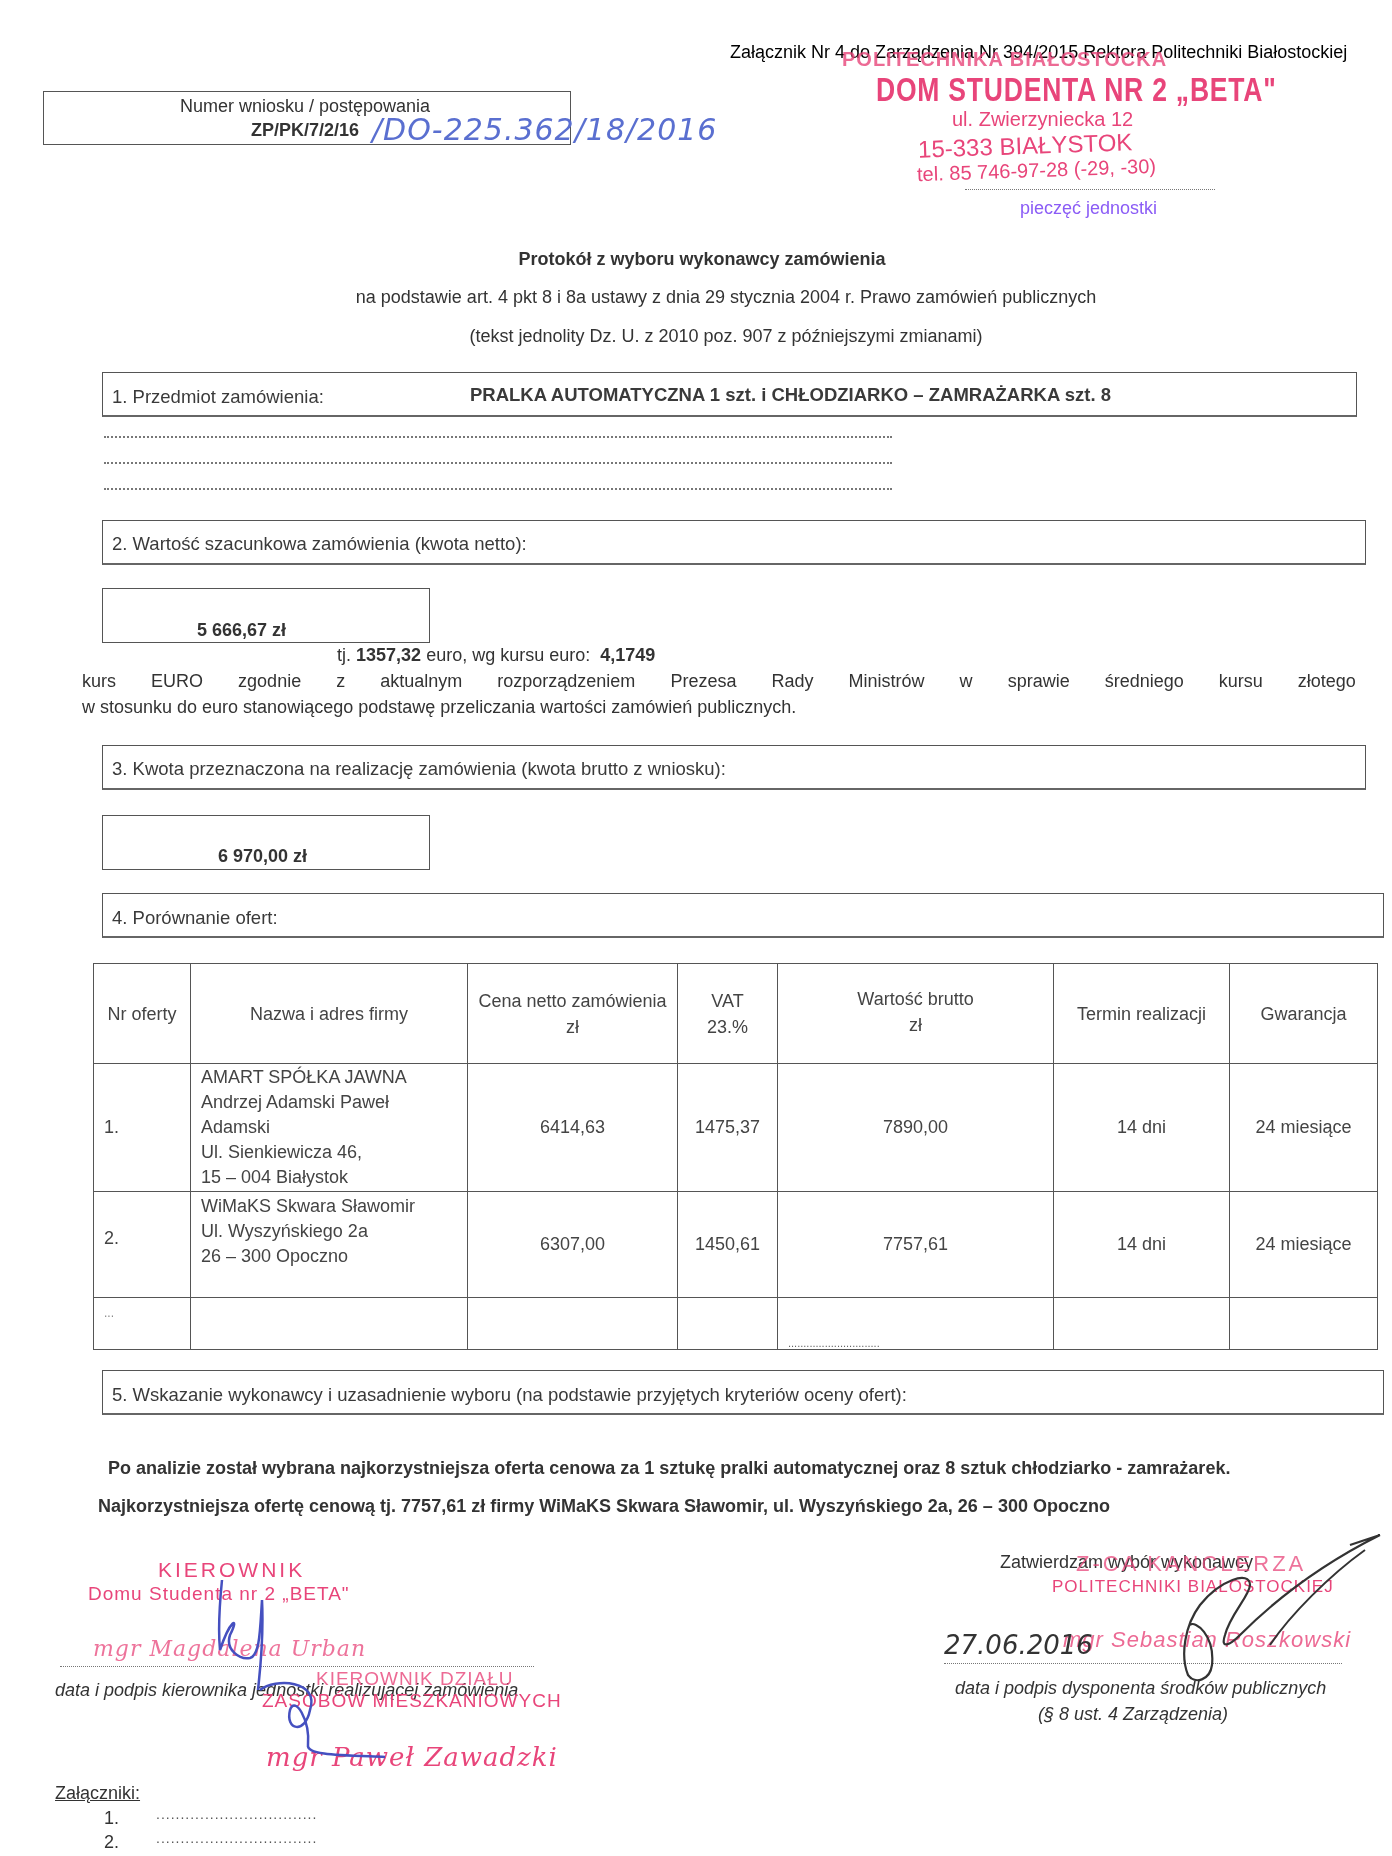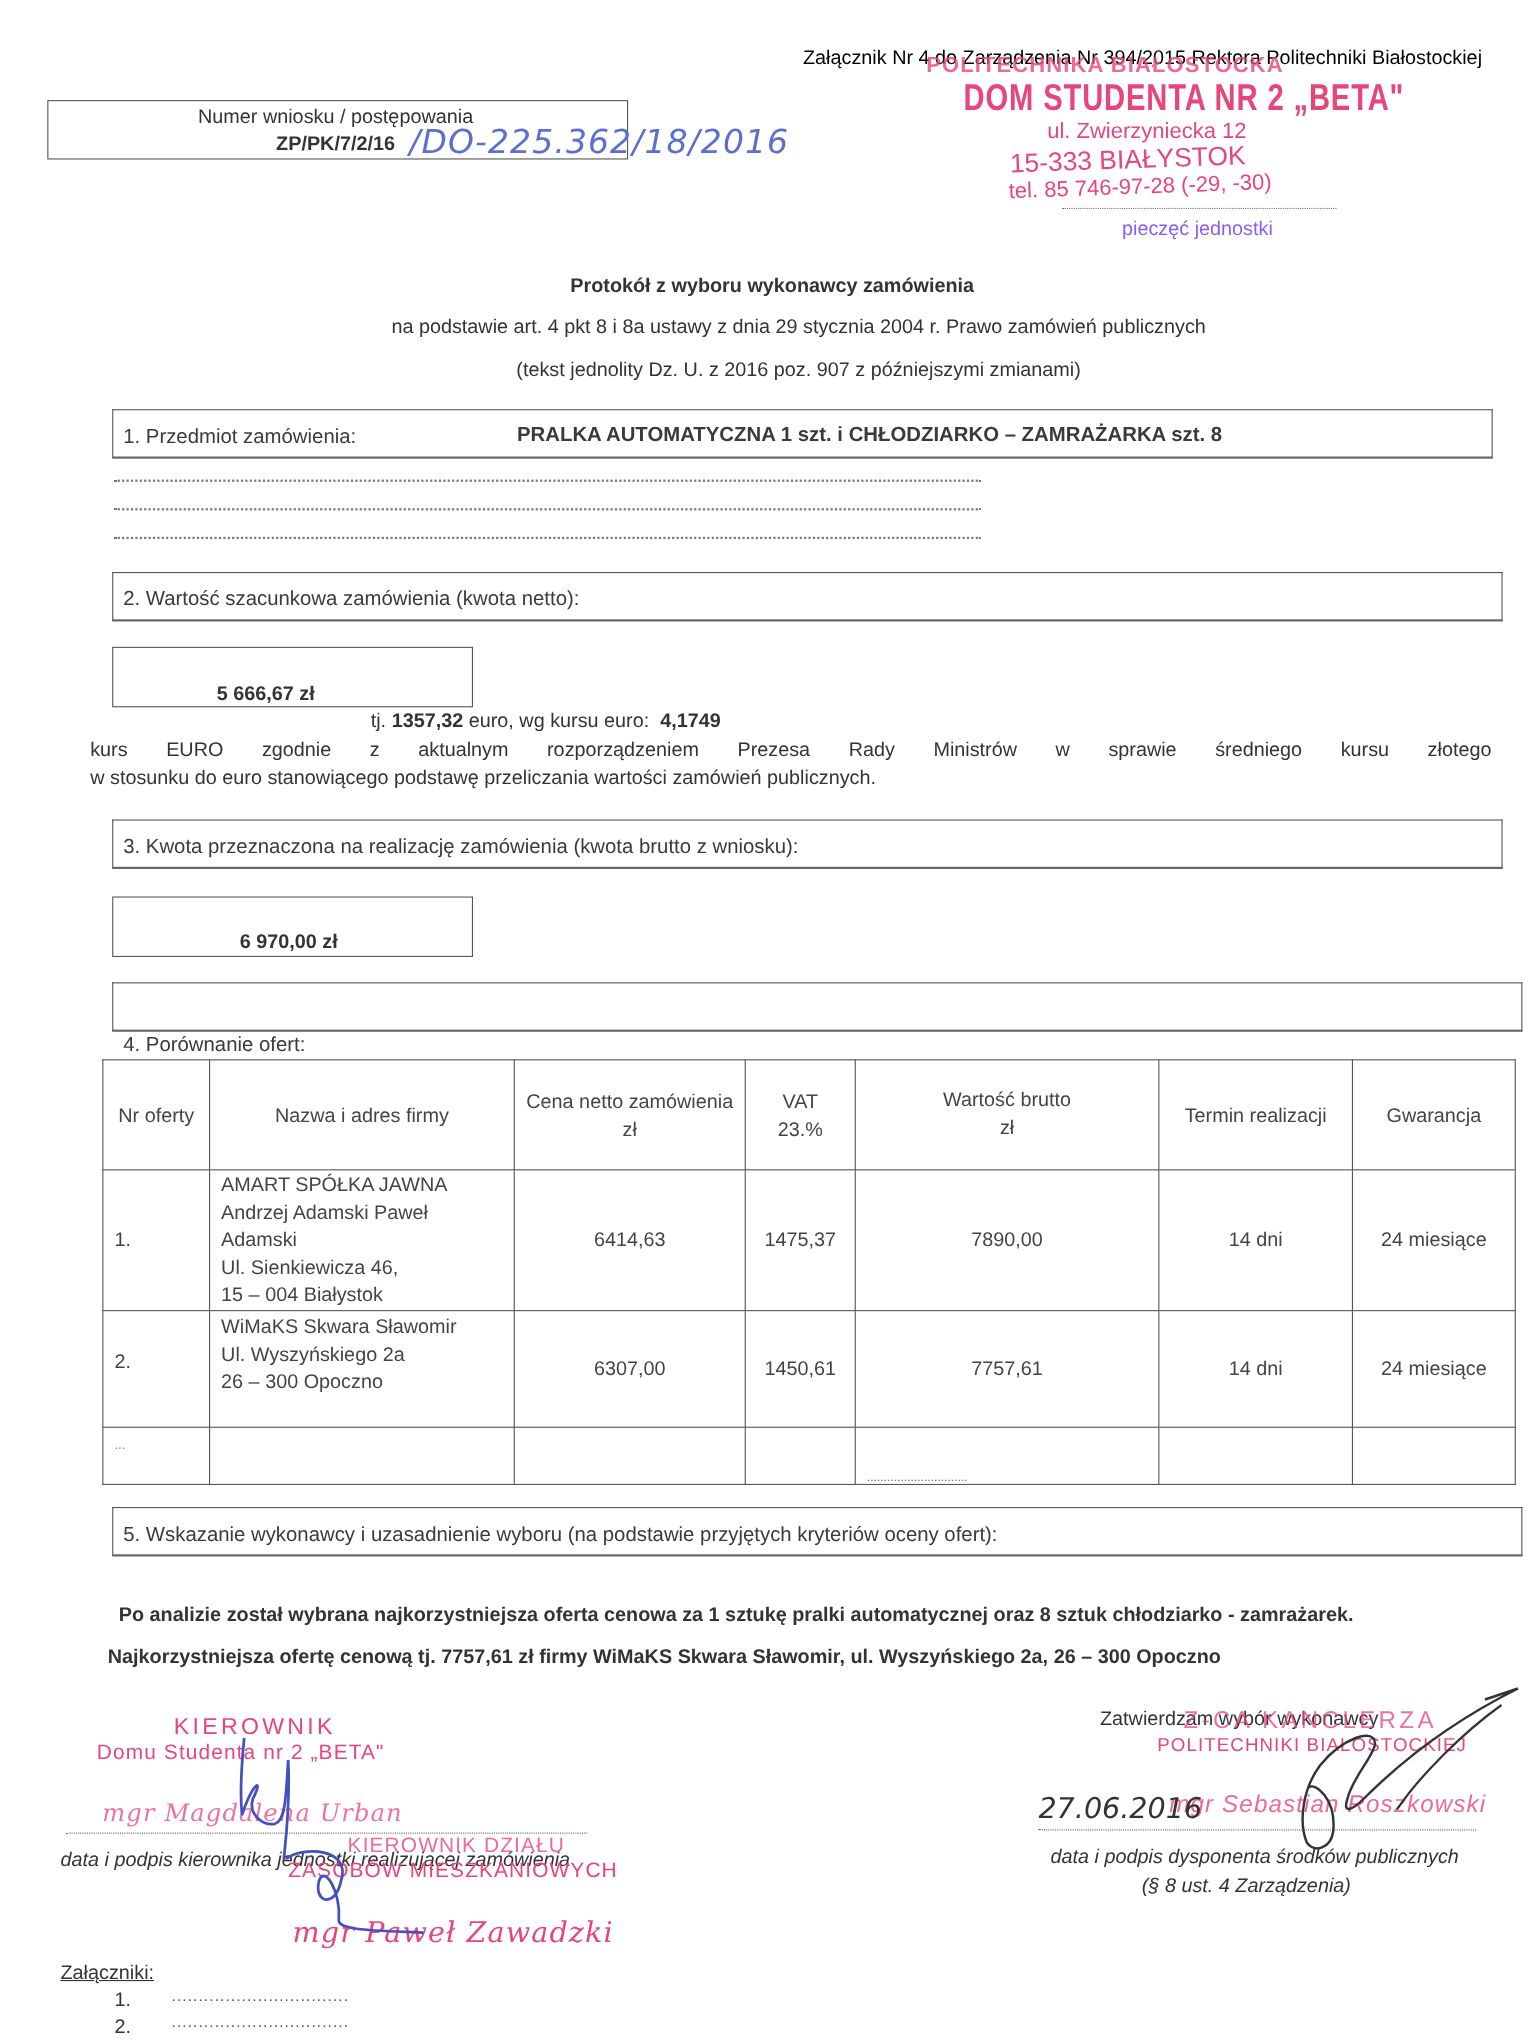--- a/index.html
+++ b/index.html
@@ -34,21 +34,21 @@
 <div class="dots" style="left:965px; top:189px; width:250px; border-bottom-width:1.5px;"></div>
 <div class="abs" style="left:1020px; top:198px; font-size:18px; color:#8b5cf6;">pieczęć jednostki</div>
 
 <div class="box" style="left:43px; top:91px; width:528px; height:54px;"></div>
 <div class="abs" style="left:180px; top:96px; font-size:18px; color:#333;">Numer wniosku / postępowania</div>
 <div class="abs" style="left:251px; top:120px; font-size:18px; font-weight:bold; color:#333;">ZP/PK/7/2/16</div>
 <div class="hand" style="left:372px; top:112px; font-size:30px; letter-spacing:1px; color:#5a6fd0;">/DO-225.362/18/2016</div>
 
 <div class="abs" style="left:0; width:1344px; top:249px; text-align:center; font-size:18px; font-weight:bold; color:#333; padding-left:60px; box-sizing:border-box;">Protokół z wyboru wykonawcy zamówienia</div>
 <div class="abs" style="left:0; width:1392px; top:287px; text-align:center; font-size:18px; color:#333; padding-left:60px; box-sizing:border-box;">na podstawie art. 4 pkt 8 i 8a ustawy z dnia 29 stycznia 2004 r. Prawo zamówień publicznych</div>
-<div class="abs" style="left:0; width:1392px; top:326px; text-align:center; font-size:18px; color:#333; padding-left:60px; box-sizing:border-box;">(tekst jednolity Dz. U. z 2016 poz. 907 z późniejszymi zmianami)</div>
+<div class="abs" style="left:0; width:1392px; top:326px; text-align:center; font-size:18px; color:#333; padding-left:60px; box-sizing:border-box;">(tekst jednolity Dz. U. z 2010 poz. 907 z późniejszymi zmianami)</div>
 
 <div class="box box-sec" style="left:102px; top:372px; width:1255px; height:45px;"></div>
 <div class="sec-label" style="left:112px; top:386px; font-weight:normal;">1. Przedmiot zamówienia:</div>
 <div class="sec-label" style="left:470px; top:384px; font-weight:bold;">PRALKA AUTOMATYCZNA  1 szt. i CHŁODZIARKO – ZAMRAŻARKA szt. 8</div>
 <div class="dots" style="left:104px; top:436px; width:788px;"></div>
 <div class="dots" style="left:104px; top:462px; width:788px;"></div>
 <div class="dots" style="left:104px; top:488px; width:788px;"></div>
 
 <div class="box box-sec" style="left:102px; top:520px; width:1264px; height:45px;"></div>
 <div class="sec-label" style="left:112px; top:533px; font-weight:normal;">2. Wartość szacunkowa zamówienia (kwota netto):</div>
@@ -81,21 +81,21 @@
 </div>
 <div class="abs" style="left:82px; top:697px; font-size:18px; color:#333; white-space:nowrap;">w  stosunku do euro stanowiącego podstawę przeliczania wartości zamówień publicznych.</div>
 
 <div class="box box-sec" style="left:102px; top:745px; width:1264px; height:45px;"></div>
 <div class="sec-label" style="left:112px; top:758px; font-weight:normal;">3. Kwota przeznaczona na realizację zamówienia (kwota brutto z wniosku):</div>
 
 <div class="box" style="left:102px; top:815px; width:328px; height:55px;"></div>
 <div class="abs" style="left:218px; top:846px; font-size:18px; font-weight:bold; color:#333;">6 970,00 zł</div>
 
 <div class="box box-sec" style="left:102px; top:893px; width:1282px; height:45px;"></div>
-<div class="sec-label" style="left:112px; top:907px; font-weight:normal;margin-top:31px;">4. Porównanie ofert:</div>
+<div class="sec-label" style="left:112px; top:907px; font-weight:normal;">4. Porównanie ofert:</div>
 
 <table class="offers">
   <colgroup>
     <col style="width:97px">
       <col style="width:277px">
       <col style="width:210px">
       <col style="width:100px">
     <col style="width:276px">
       <col style="width:176px">
       <col style="width:148px">

